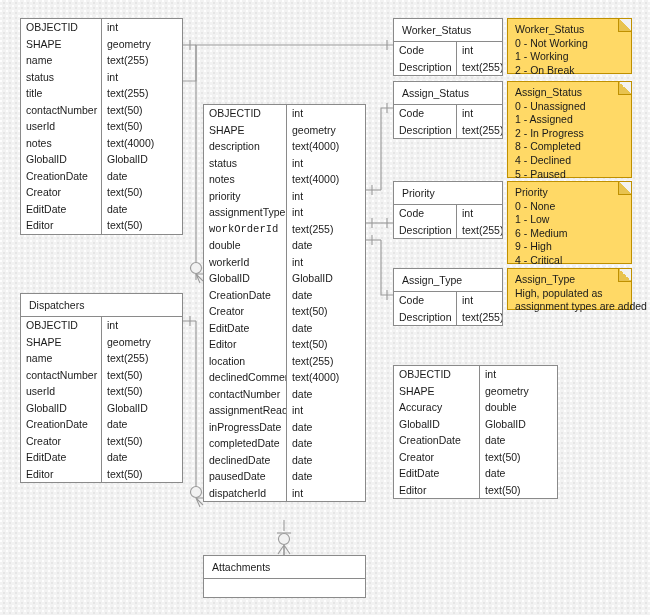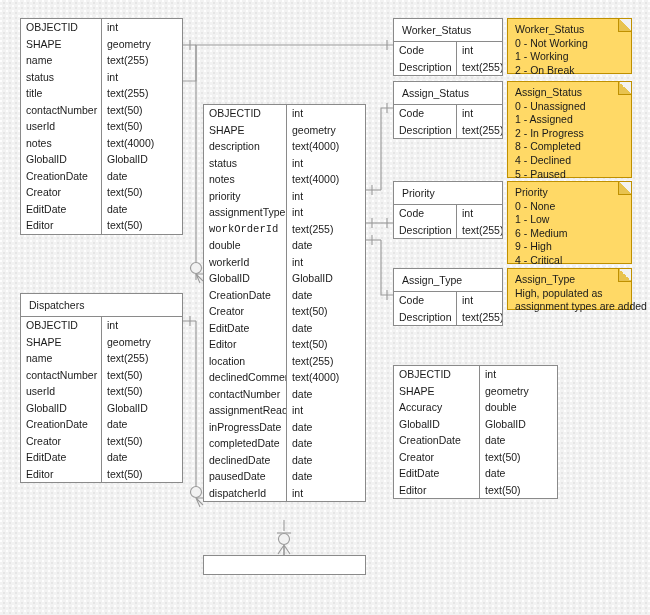--- a/index.html
+++ b/index.html
@@ -382,20 +382,21 @@
             <div class="fname" style="width: 85px;">EditDate</div>
             <div class="ftype" style="width: 78px;">date</div>
           </div>
           <div class="frow">
             <div class="fname" style="width: 85px;">Editor</div>
             <div class="ftype" style="width: 78px;">text(50)</div>
           </div>
         </div>
       </div>
       <div class="entity" style="left: 203px; top: 555px; width: 163px;">
+        <div class="ent-title">Attachments</div>
         <div class="ent-body">
           <div class="frow emptyrow"></div>
         </div>
       </div>
     </div>
   <div id="notes">
       <div class="note" style="left: 507px; top: 18px; width: 125px; height: 56px;">
         <div class="corner"></div>
         <div class="note-title">Worker_Status</div>
         <div class="note-line">0 - Not Working</div>

